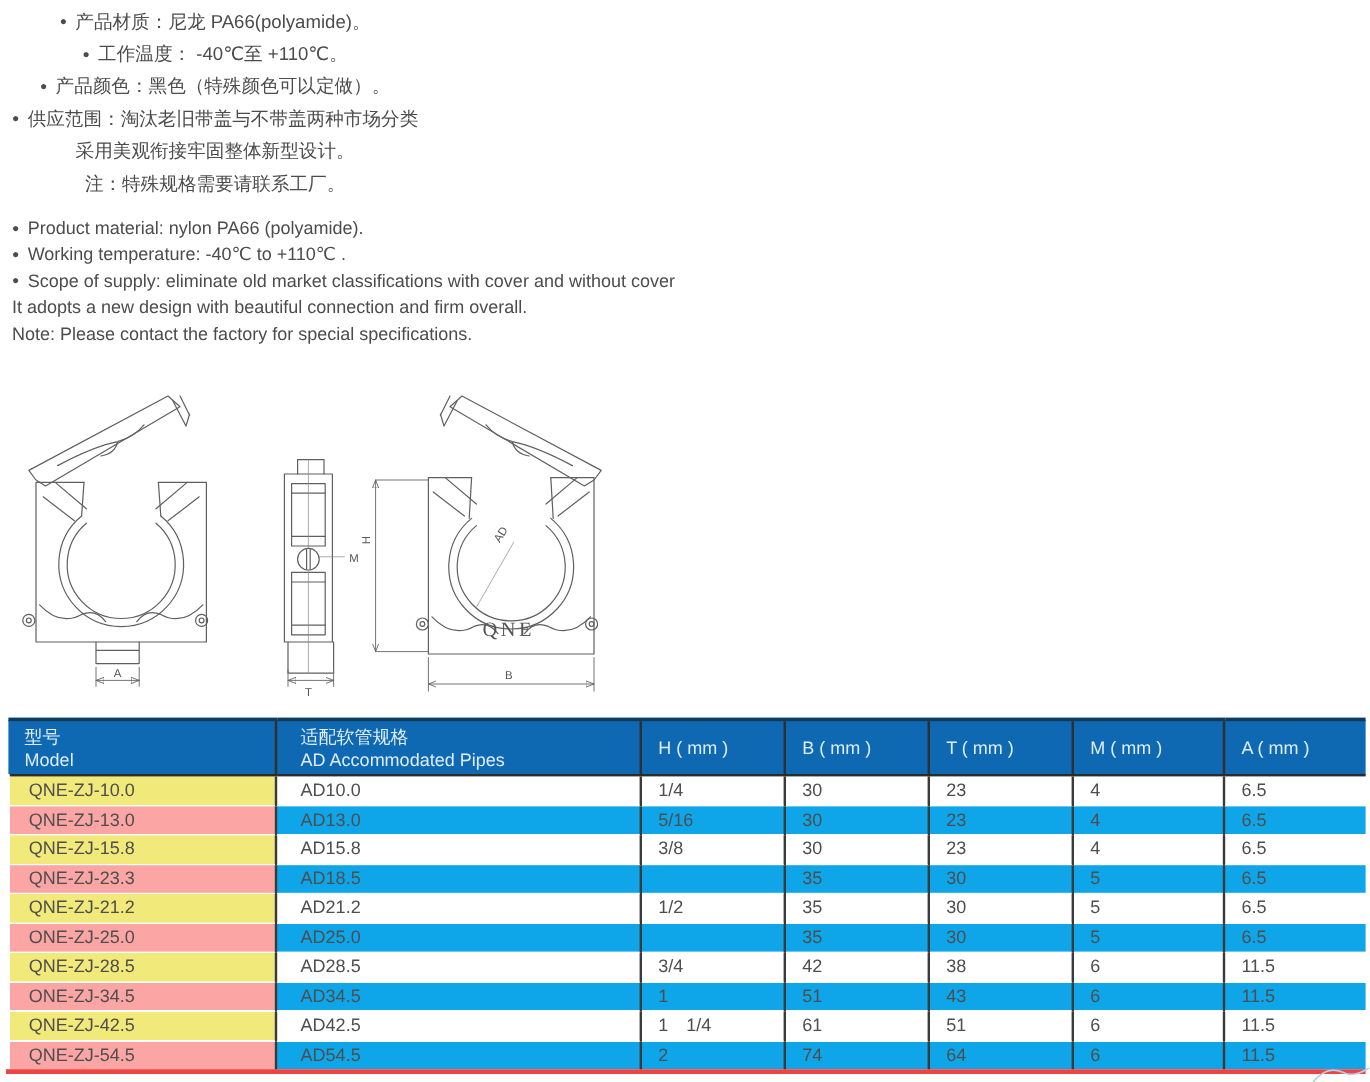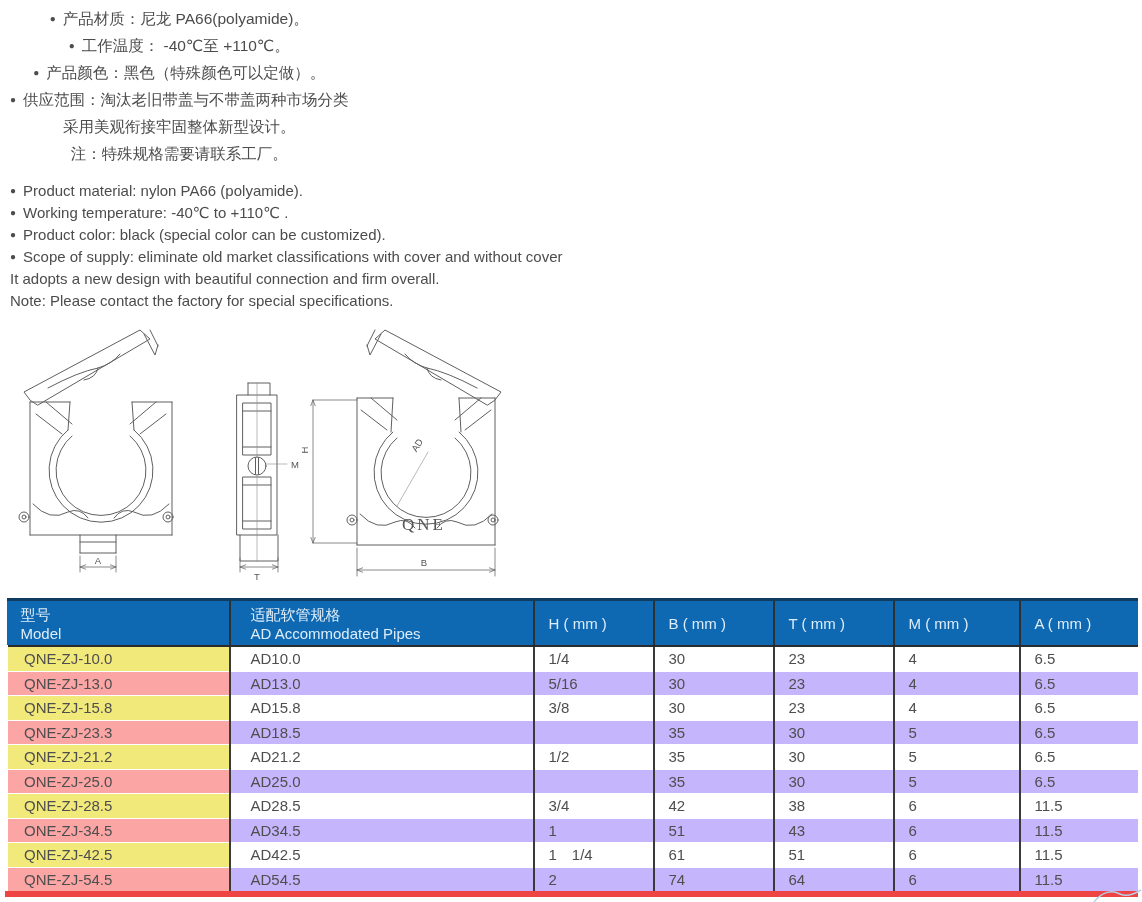--- a/index.html
+++ b/index.html
@@ -34,42 +34,41 @@
   thead th.two{line-height:19px;padding-top:2px;}
   thead th+th{border-left:2px solid #2f2f2f;}
   tbody td{
     height:23.5px;font-size:15px;color:#4e4e4e;background:#ffffff;
     padding:0 0 0 14px;border-bottom:1px solid #ffffff;white-space:nowrap;overflow:hidden;
   }
   tbody td+td{border-left:2px solid #3a3a3a;margin-top:26px;}
   tbody td.model{background:#f2e97b;border-left:3px solid #ffffff;padding-left:16px;}
   tbody td.ad{padding-left:20px;}
   thead th.c1h{padding-left:20px;}
-  tbody tr.alt td{background:#c4b5fd;}
+  tbody tr.alt td{background:#0ea5e9;}
   tbody tr.alt td.model{background:#fca5a5;}
-  tbody{border-bottom:6px solid #ef4444;}
+  tbody{border-bottom:4px solid #ef4444;}
   
   #corner-curve{position:absolute;right:0;bottom:0;}
 </style>
 </head>
 <body>
 
 <div class="intro" id="intro-cn">
     <div class="bline"><span class="dot">●</span><span>产品材质：尼龙 PA66(polyamide)。</span></div>
     <div class="bline"><span class="dot">●</span><span>工作温度： -40℃至 +110℃。</span></div>
     <div class="bline"><span class="dot">●</span><span>产品颜色：黑色（特殊颜色可以定做）。</span></div>
     <div class="bline"><span class="dot">●</span><span>供应范围：淘汰老旧带盖与不带盖两种市场分类</span></div>
     <div class="bline"><span>采用美观衔接牢固整体新型设计。</span></div>
     <div class="bline"><span>注：特殊规格需要请联系工厂。</span></div>
   </div>
 
 <div class="intro" id="intro-en">
     <div class="bline"><span class="dot">●</span><span>Product material: nylon PA66 (polyamide).</span></div>
     <div class="bline"><span class="dot">●</span><span>Working temperature: -40℃ to +110℃ .</span></div>
-    <div class="bline"><span class="dot">●</span><span>Product color: black (special color can be customized).</span></div>
     <div class="bline"><span class="dot">●</span><span>Scope of supply: eliminate old market classifications with cover and without cover</span></div>
     <div class="bline"><span>It adopts a new design with beautiful connection and firm overall.</span></div>
     <div class="bline"><span>Note: Please contact the factory for special specifications.</span></div>
   </div>
 
 <svg id="drawings" width="560" height="270" viewBox="0 0 560 270">
   <defs>
     <marker id="ar" viewBox="0 0 10 10" refX="9" refY="5" markerWidth="9" markerHeight="9" orient="auto-start-reverse">
       <path d="M0,1.5 L9,5 L0,8.5 Z" fill="#555" stroke="none"></path>
     </marker>

